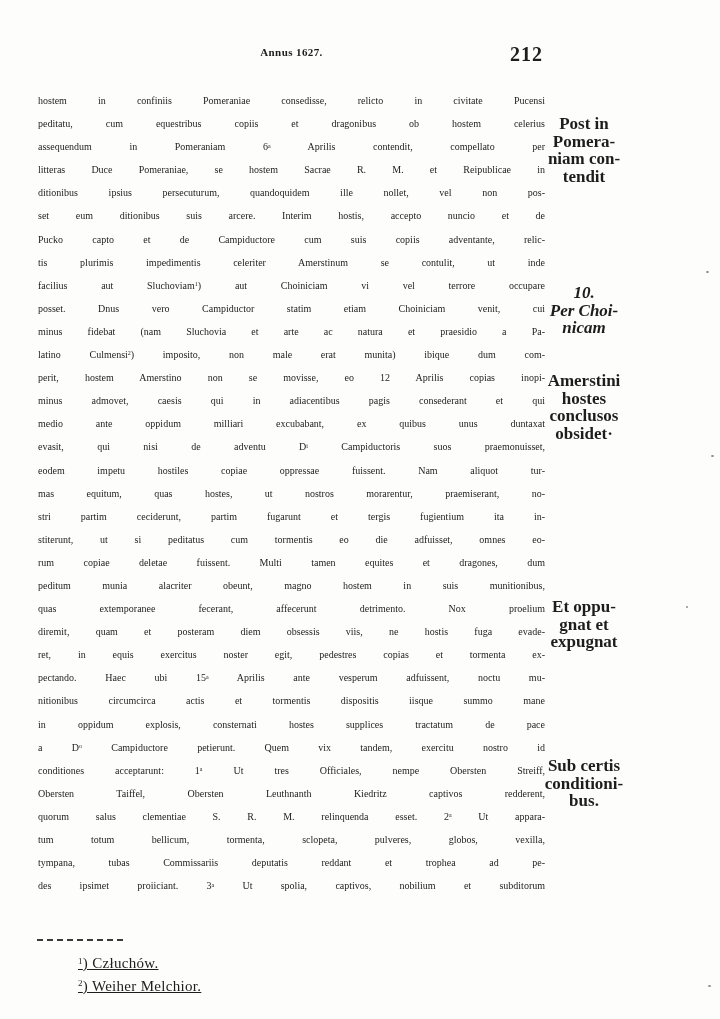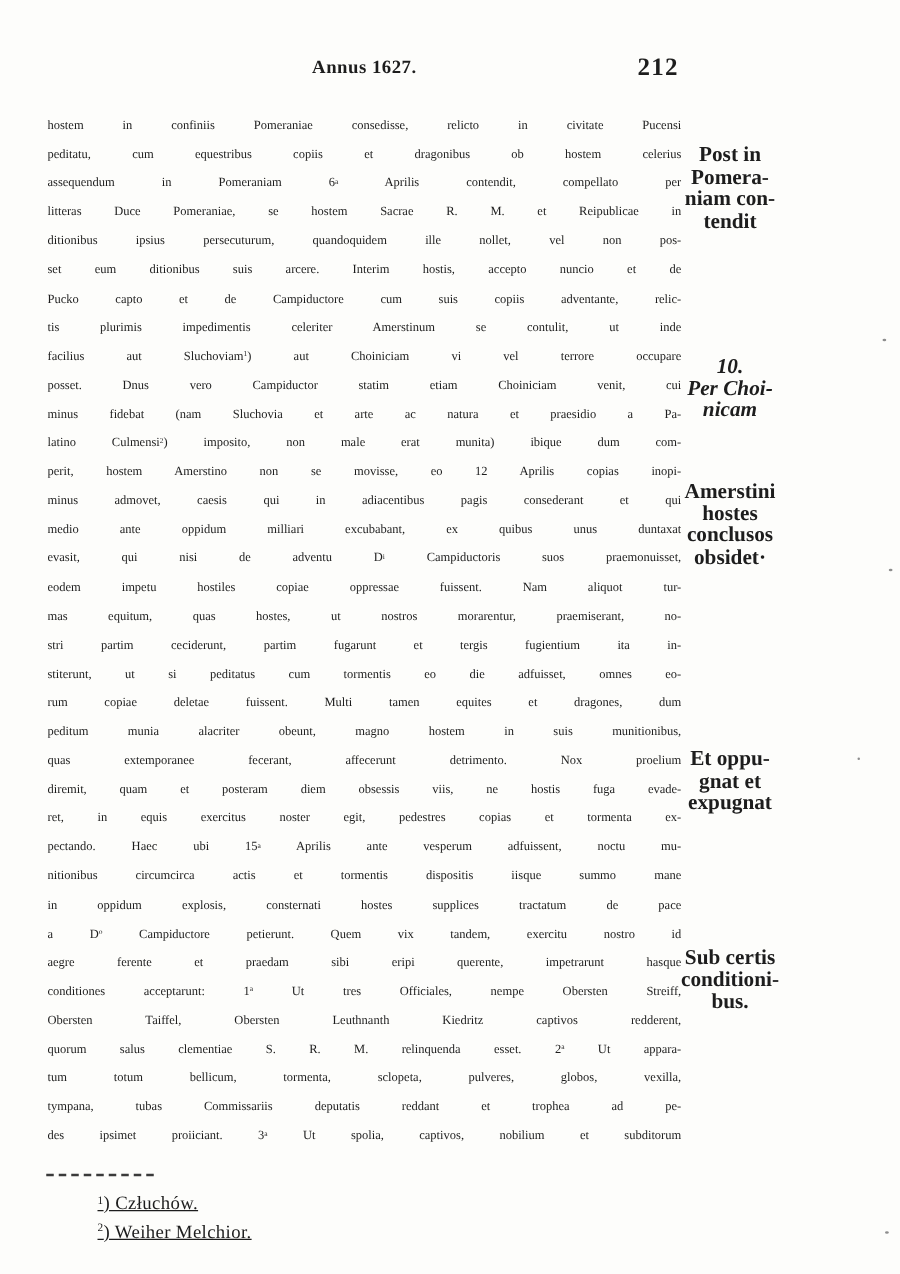--- a/index.html
+++ b/index.html
@@ -11,21 +11,21 @@
     color: #1d1d1d;
     font-family: "Liberation Serif", "DejaVu Serif", serif;
     overflow: hidden;
   }
 
   
   .running-head { position: absolute; left: 38px; top: 43px; width: 507px; height: 24px; }
   .head-title {
     position: absolute; left: 0; right: 0; top: 3px;
     text-align: center;
-    font-weight: 700; font-size: 15px; letter-spacing: 0.4px;
+    font-weight: 700; font-size: 11px; letter-spacing: 0.4px;
   }
   .page-number {
     position: absolute; right: 2px; top: 0;
     font-weight: 700; font-size: 20px; letter-spacing: 1px;
   }
 
   
   .text-block { position: absolute; left: 38px; top: 89px; width: 507px; }
   .body-line {
     margin: 0;
@@ -42,21 +42,21 @@
   
   .margin-note {
     position: absolute;
     left: 544px; width: 80px;
     font-weight: 700; font-size: 17px; line-height: 17.5px;
     text-align: center;
     white-space: pre-line;
   }
   .note-1 { top: 115px; }
   .note-2 { top: 284px; font-style: italic; }
-  .note-3 { top: 384px; }
+  .note-3 { top: 372px; }
   .note-4 { top: 598px; }
   .note-5 { top: 757px; }
 
   
   .footnote-rule {
     position: absolute; left: 37px; top: 939px;
     width: 86px; height: 0;
     border-top: 2px dashed #3a3a3a;
   }
   .footnotes { position: absolute; left: 78px; top: 952px; }
@@ -110,21 +110,20 @@
         <p class="body-line">stiterunt, ut si peditatus cum tormentis eo die adfuisset, omnes eo-</p>
         <p class="body-line">rum copiae deletae fuissent. Multi tamen equites et dragones, dum</p>
         <p class="body-line">peditum munia alacriter obeunt, magno hostem in suis munitionibus,</p>
         <p class="body-line">quas extemporanee fecerant, affecerunt detrimento. Nox proelium</p>
         <p class="body-line">diremit, quam et posteram diem obsessis viis, ne hostis fuga evade-</p>
         <p class="body-line">ret, in equis exercitus noster egit, pedestres copias et tormenta ex-</p>
         <p class="body-line">pectando. Haec ubi 15<sup>a</sup> Aprilis ante vesperum adfuissent, noctu mu-</p>
         <p class="body-line">nitionibus circumcirca actis et tormentis dispositis iisque summo mane</p>
         <p class="body-line">in oppidum explosis, consternati hostes supplices tractatum de pace</p>
         <p class="body-line">a D<sup>o</sup> Campiductore petierunt. Quem vix tandem, exercitu nostro id</p>
-        <p class="body-line">aegre ferente et praedam sibi eripi querente, impetrarunt hasque</p>
         <p class="body-line">conditiones acceptarunt: 1<sup>a</sup> Ut tres Officiales, nempe Obersten Streiff,</p>
         <p class="body-line">Obersten Taiffel, Obersten Leuthnanth Kiedritz captivos redderent,</p>
         <p class="body-line">quorum salus clementiae S. R. M. relinquenda esset. 2<sup>a</sup> Ut appara-</p>
         <p class="body-line">tum totum bellicum, tormenta, sclopeta, pulveres, globos, vexilla,</p>
         <p class="body-line">tympana, tubas Commissariis deputatis reddant et trophea ad pe-</p>
         <p class="body-line">des ipsimet proiiciant. 3<sup>a</sup> Ut spolia, captivos, nobilium et subditorum</p>
       </div>
   </main>
 
   <aside>

